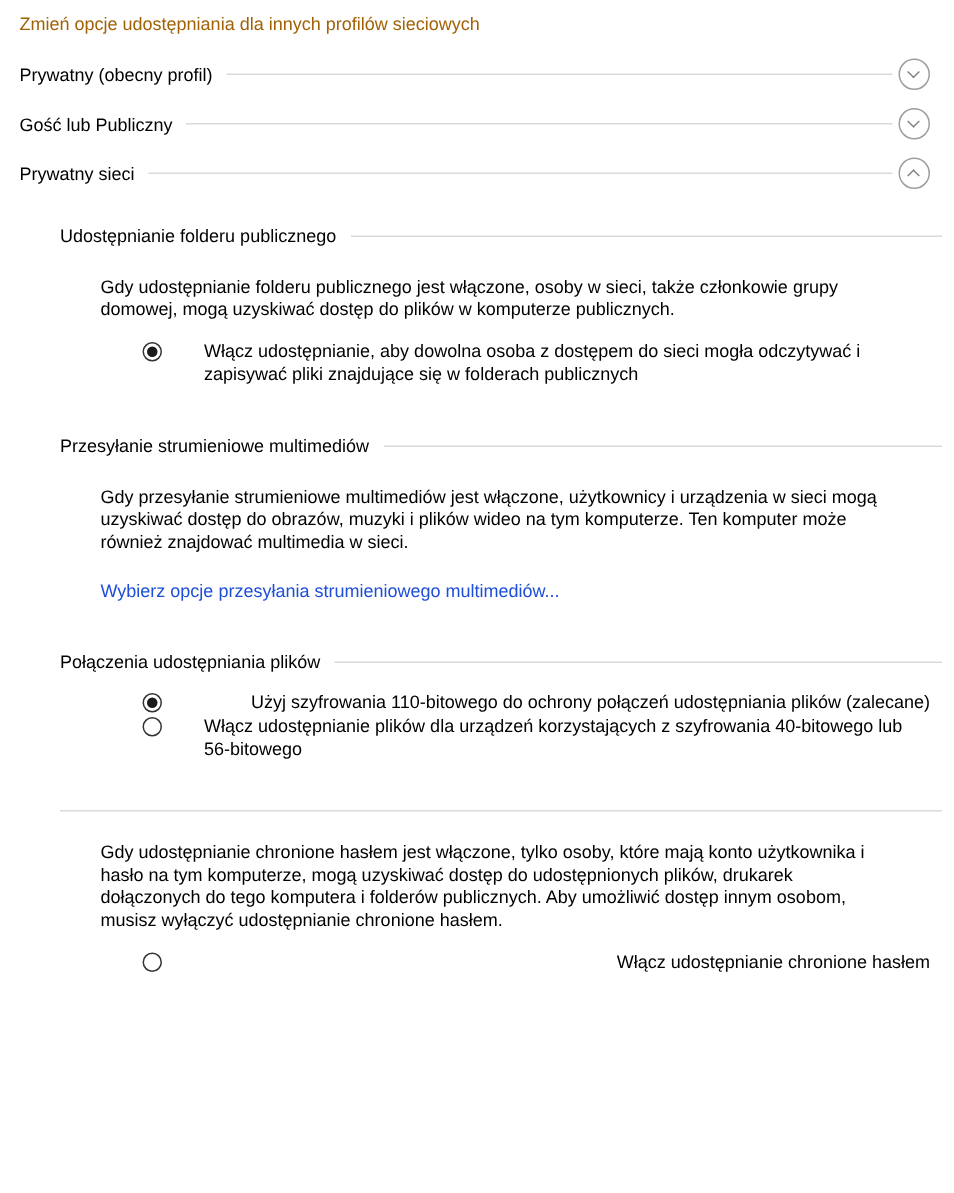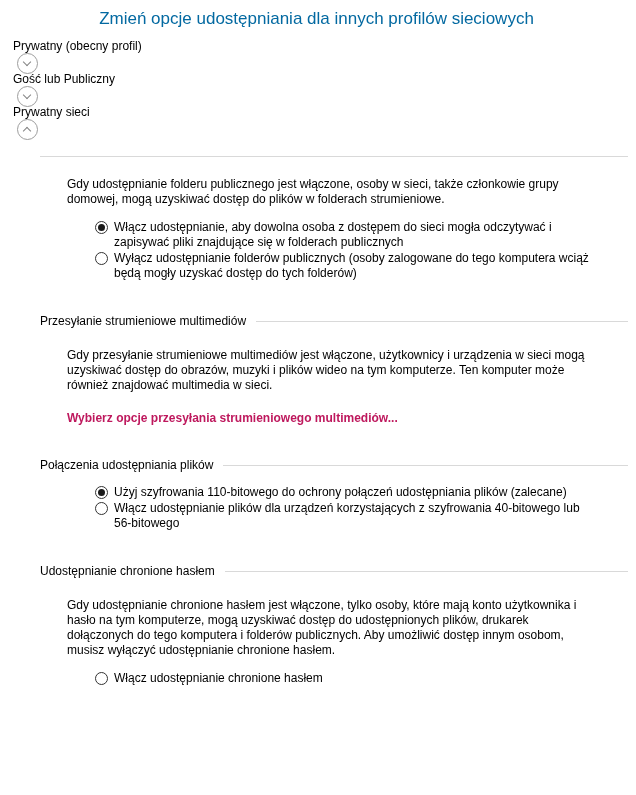--- a/index.html
+++ b/index.html
@@ -3,60 +3,60 @@
 <meta charset="utf-8">
 <style>
   html,body{margin:0;padding:0;}
   body{
     width:636px;height:795px;overflow:hidden;background:#fff;color:#000;
     font-family:"Liberation Sans","DejaVu Sans",sans-serif;font-size:12px;
   }
   .page{padding:9px 16px 0 13px;}
 
   .title{
-    font-size:17px;font-weight:400;color:#0369a1;
-    margin:0 0 10px 0;letter-spacing:0;text-align:center;
+    font-size:12px;font-weight:400;color:#a16207;
+    margin:0 0 10px 0;letter-spacing:0;
   }
   .subtitle{margin:0;line-height:15px;max-width:602px;}
 
   .profiles{margin-top:6px;}
-  .profile-row{display:flex;align-items:flex-start;height:33px;cursor:pointer;flex-direction:column;}
+  .profile-row{display:flex;align-items:center;height:33px;cursor:pointer;}
   .profile-label{white-space:nowrap;padding-right:9px;}
   .rule{flex:1;height:1px;background:#d9d9d9;}
   .chev-btn{
     width:19px;height:19px;border:1px solid #9d9d9d;border-radius:50%;
     margin-left:4px;position:relative;flex:none;background:#fff;cursor:pointer;
   }
   .chev-btn::after{
     content:"";position:absolute;left:6px;top:5px;width:5px;height:5px;
     border-right:1.5px solid #848484;border-bottom:1.5px solid #848484;
     transform:rotate(45deg);
   }
   .chev-btn.up::after{transform:rotate(-135deg);top:8px;}
 
   .expanded{margin-left:27px;}
   .sub-heading-row{display:flex;align-items:center;margin:18px -8px 0 0;}
   .sub-heading-row.gap-lg{margin-top:33px;}
   .sub-heading{white-space:nowrap;padding-right:10px;}
   .section p{margin:20px 0 0 27px;max-width:527px;line-height:15px;}
 
   .options{margin:13px 0 0 55px;}
-  .option{display:flex;gap:6px;margin-bottom:1px;cursor:pointer;}
+  .option{display:flex;gap:6px;margin-bottom:1px;cursor:pointer;justify-content:space-between;}
   .radio{
     width:11px;height:11px;border:1px solid #333;border-radius:50%;
     background:#fff;flex:none;margin-top:1px;position:relative;
   }
   .radio.checked::after{
     content:"";position:absolute;left:2px;top:2px;right:2px;bottom:2px;
     background:#1a1a1a;border-radius:50%;
   }
   .opt-label{max-width:484px;line-height:15px;}
 
   .link{
-    display:inline-block;margin:18px 16px 0 27px;color:#be185d;cursor:pointer;font-weight:bold;
+    display:inline-block;margin:18px 16px 0 27px;color:#1d4ed8;cursor:pointer;
   }
 </style>
 </head>
 <body>
 
 <div class="page">
 
   <h1 class="title">Zmień opcje udostępniania dla innych profilów sieciowych</h1>
 
   <div class="profiles">
@@ -78,31 +78,28 @@
       <span class="rule"></span>
       <span class="chev-btn up"></span>
     </div>
 
   </div>
 
   <div class="expanded">
 
     <div class="section">
       <div class="sub-heading-row">
+        <span class="sub-heading">Udostępnianie folderu publicznego</span>
         <span class="rule"></span>
       </div>
-      <p>Gdy udostępnianie folderu publicznego jest włączone, osoby w sieci, także członkowie grupy domowej, mogą uzyskiwać dostęp do plików w folderach strumieniowe.</p>
+      <p>Gdy udostępnianie folderu publicznego jest włączone, osoby w sieci, także członkowie grupy domowej, mogą uzyskiwać dostęp do plików w komputerze publicznych.</p>
       <div class="options">
         <div class="option">
           <span class="radio checked"></span>
           <span class="opt-label">Włącz udostępnianie, aby dowolna osoba z dostępem do sieci mogła odczytywać i zapisywać pliki znajdujące się w folderach publicznych</span>
-        </div>
-        <div class="option">
-          <span class="radio"></span>
-          <span class="opt-label">Wyłącz udostępnianie folderów publicznych (osoby zalogowane do tego komputera wciąż będą mogły uzyskać dostęp do tych folderów)</span>
         </div>
       </div>
     </div>
 
     <div class="section">
       <div class="sub-heading-row gap-lg">
         <span class="sub-heading">Przesyłanie strumieniowe multimediów</span>
         <span class="rule"></span>
       </div>
       <p>Gdy przesyłanie strumieniowe multimediów jest włączone, użytkownicy i urządzenia w sieci mogą uzyskiwać dostęp do obrazów, muzyki i plików wideo na tym komputerze. Ten komputer może również znajdować multimedia w sieci.</p>
@@ -121,21 +118,20 @@
         </div>
         <div class="option">
           <span class="radio"></span>
           <span class="opt-label">Włącz udostępnianie plików dla urządzeń korzystających z szyfrowania 40-bitowego lub 56-bitowego</span>
         </div>
       </div>
     </div>
 
     <div class="section">
       <div class="sub-heading-row gap-lg">
-        <span class="sub-heading">Udostępnianie chronione hasłem</span>
         <span class="rule"></span>
       </div>
       <p>Gdy udostępnianie chronione hasłem jest włączone, tylko osoby, które mają konto użytkownika i hasło na tym komputerze, mogą uzyskiwać dostęp do udostępnionych plików, drukarek dołączonych do tego komputera i folderów publicznych. Aby umożliwić dostęp innym osobom, musisz wyłączyć udostępnianie chronione hasłem.</p>
       <div class="options">
         <div class="option">
           <span class="radio"></span>
           <span class="opt-label">Włącz udostępnianie chronione hasłem</span>
         </div>
 
       </div>

